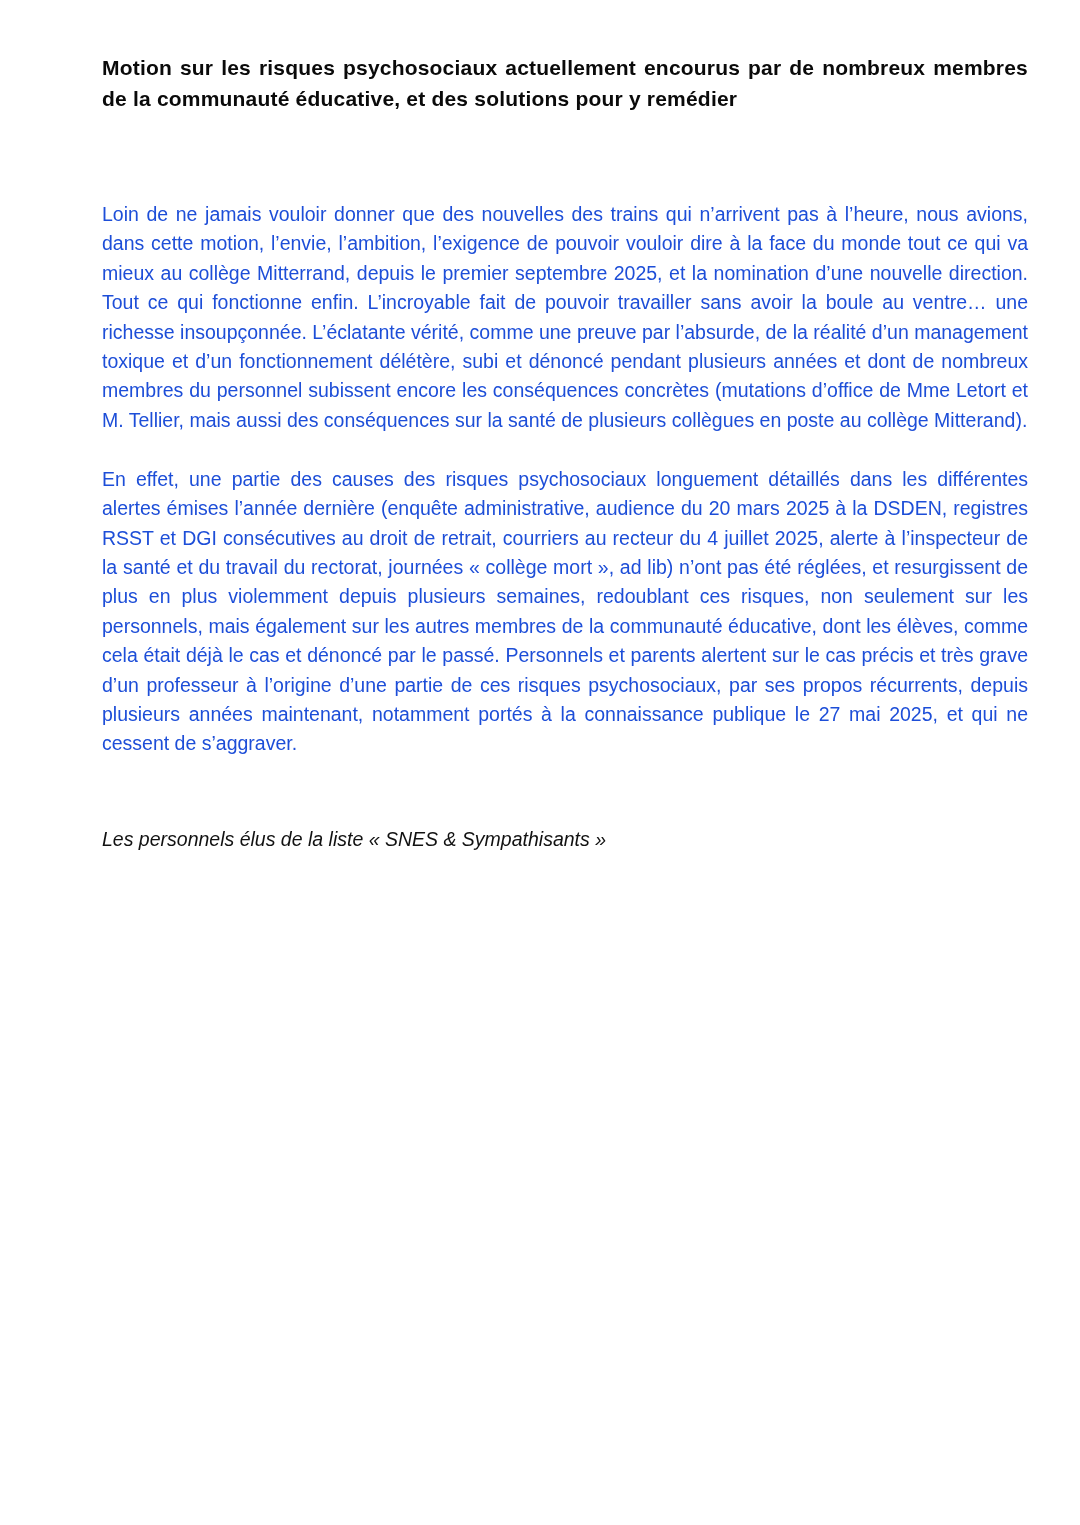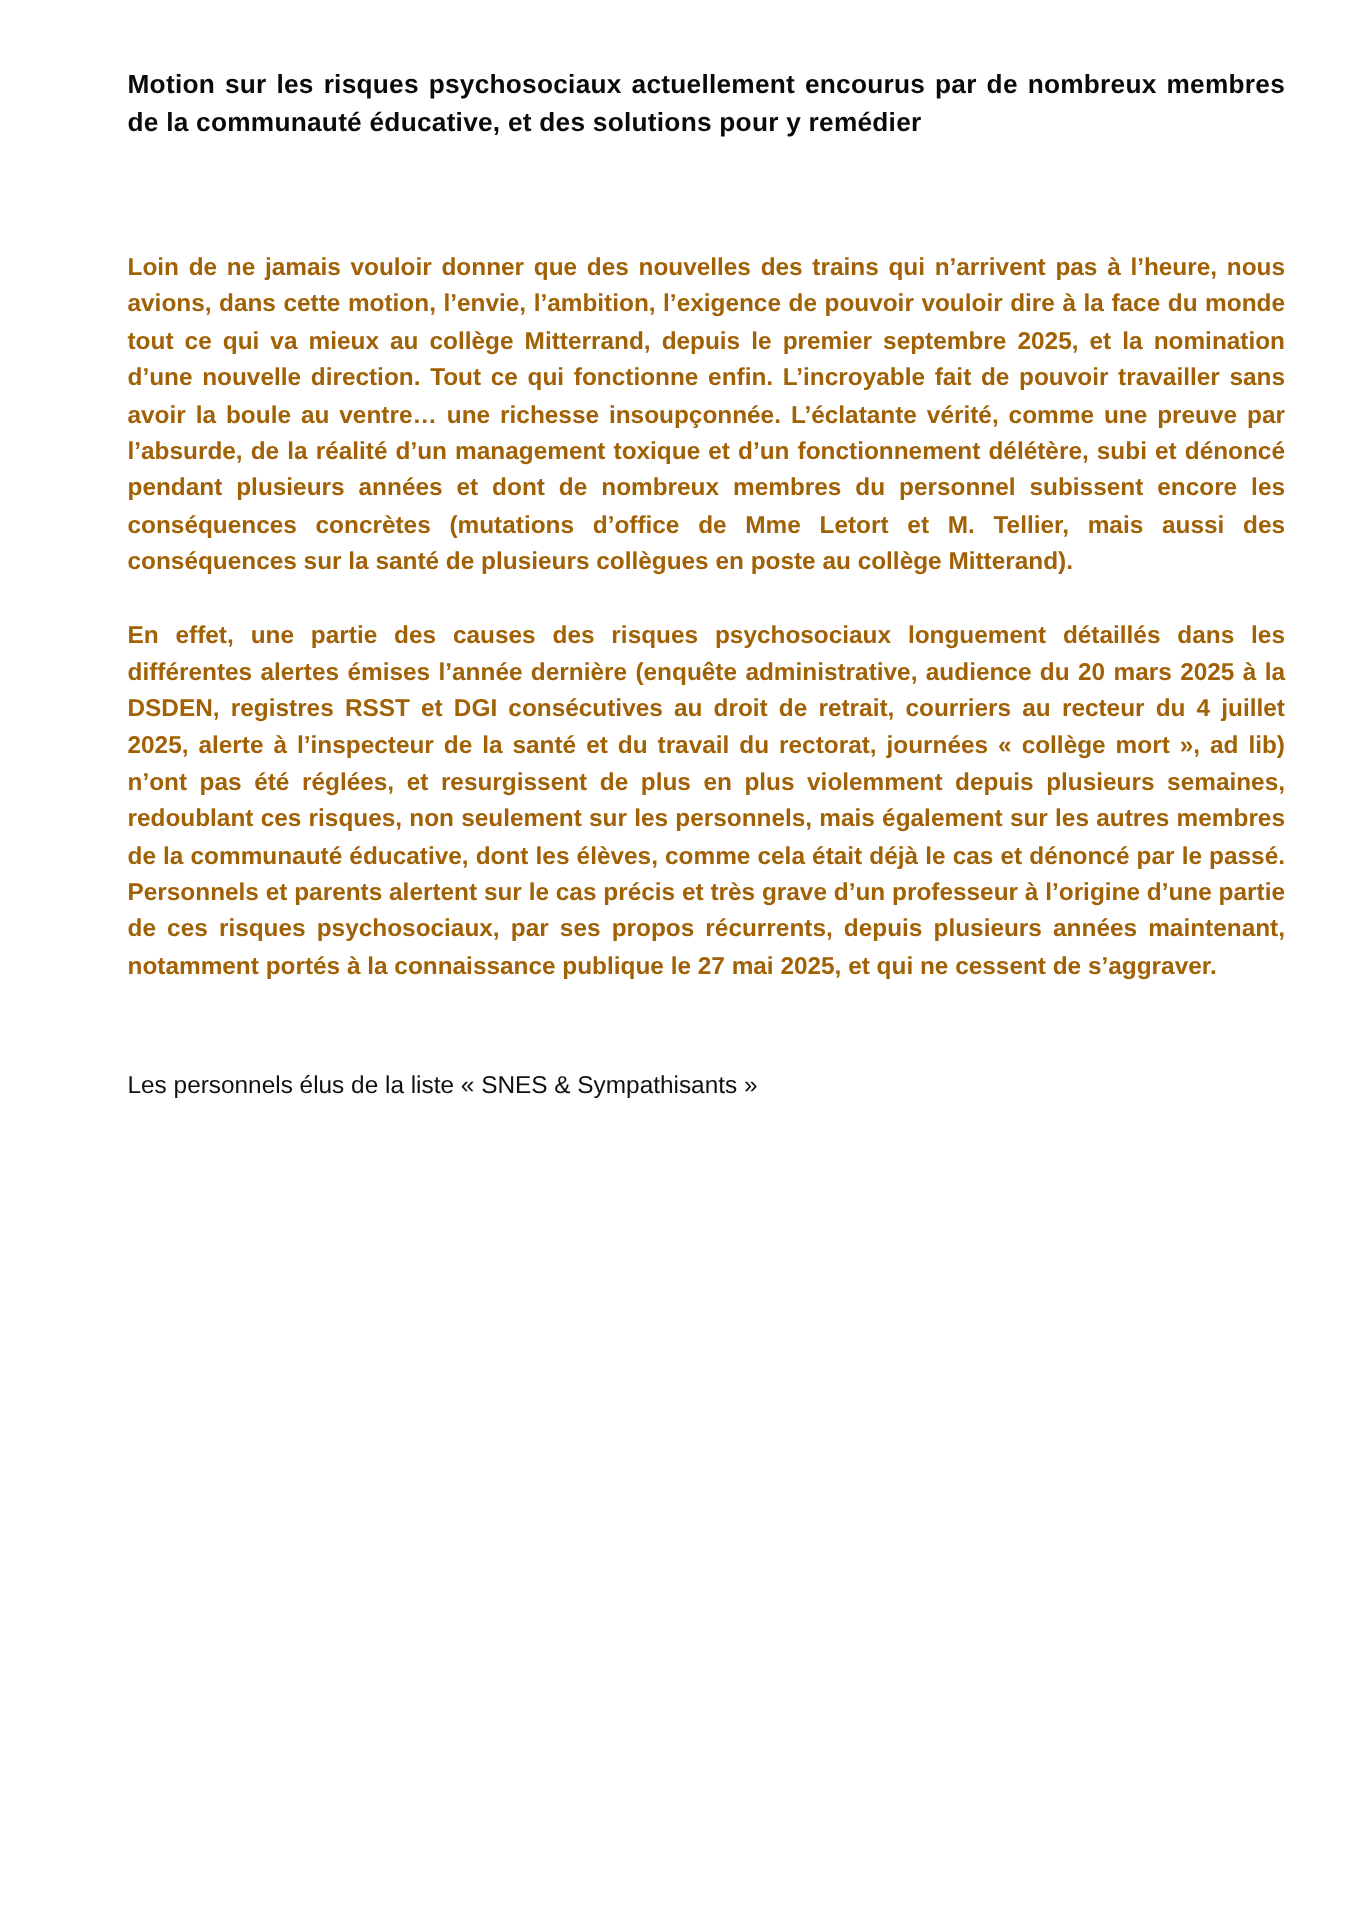--- a/index.html
+++ b/index.html
@@ -25,29 +25,30 @@
     font-weight: bold;
     line-height: 31px;
     text-align: justify;
     letter-spacing: 0.2px;
     margin-bottom: 86px;
     color: #0a0a0a;
   }
 
   .doc-paragraph {
     font-size: 19.5px;
-    font-weight: bold;
+    font-weight: normal;
     line-height: 29.4px;
     text-align: justify;
     margin-bottom: 29.5px;
-    color: #a16207;
+    color: #1d4ed8;
   }
 
   .doc-signature {
     font-size: 19.5px;
+    font-style: italic;
     line-height: 29.4px;
     margin-top: 66px;
     color: #111111;
   }
 </style>
 </head>
 <body>
 
 <div class="page">
 

